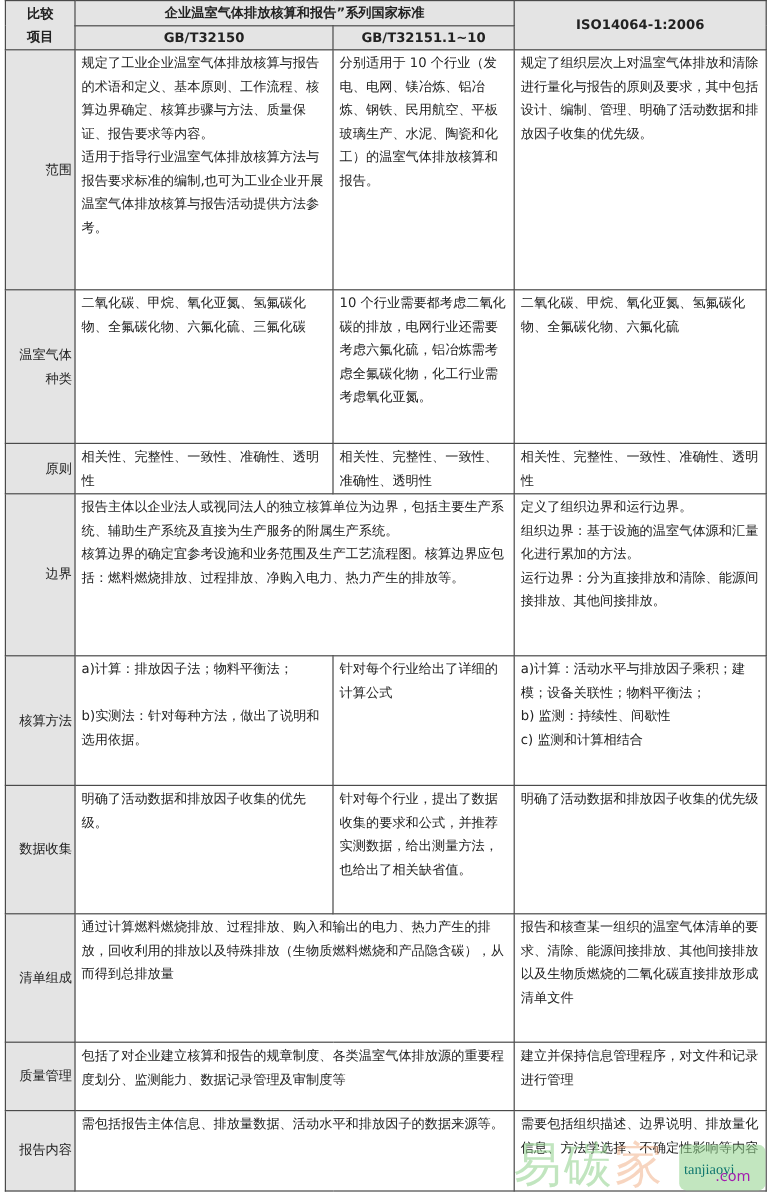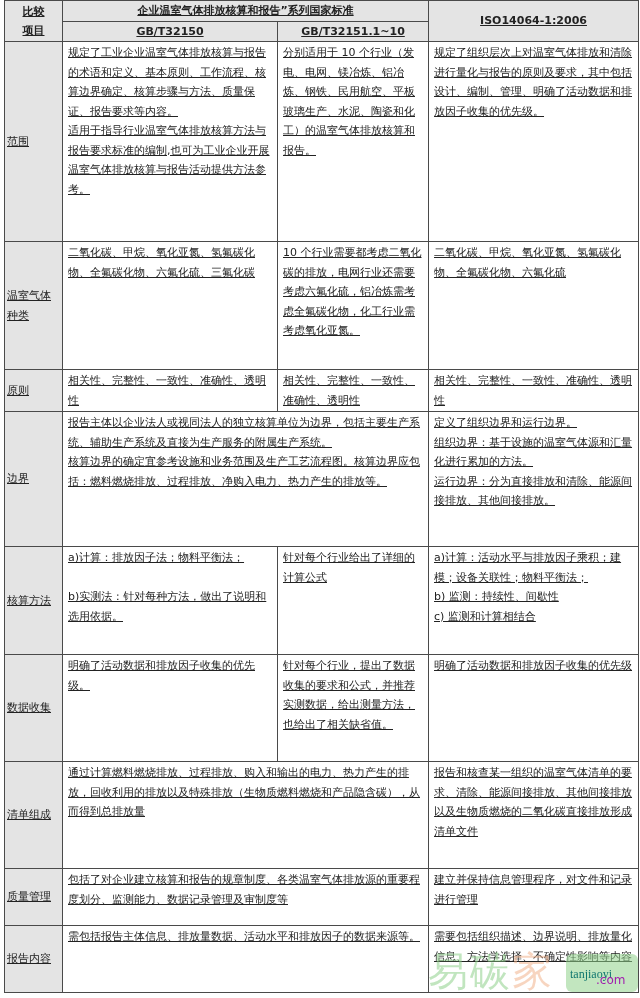--- a/index.html
+++ b/index.html
@@ -1,23 +1,23 @@
 <!DOCTYPE html>
 <html><head>
 <meta charset="utf-8">
 <style>
   html, body { margin: 0; padding: 0; background: #ffffff; }
   body { width: 640px; height: 998px; position: relative; overflow: hidden;
          font-family: "DejaVu Sans", "Liberation Sans", sans-serif; color: #222; }
   table.cmp { position: absolute; left: 4px; top: 0; width: 634px; border-collapse: collapse;
-              table-layout: fixed; font-size: 11px; line-height: 19.5px; text-decoration: underline; }
+              table-layout: fixed; font-size: 11px; line-height: 19.5px; }
   table.cmp td, table.cmp th { border: 1px solid #4a4a4a; vertical-align: top; padding: 1px 5px; }
   table.cmp th { background: #e4e4e4; font-weight: bold; text-align: center; vertical-align: middle;
                  font-size: 11px; padding: 0 4px; }
-  .rowhead { background: #e4e4e4; text-align: left; vertical-align: middle !important; padding: 0 2px !important; }
+  .rowhead { background: #e4e4e4; text-align: right; vertical-align: middle !important; padding: 0 2px !important; }
   .hdr1 { height: 19px; }
   .hdr2 { height: 19px; }
   .cell-text { white-space: pre-line; word-break: break-all; border-radius: 11px; }
   .watermark { position: absolute; left: 428px; top: 946px; width: 212px; height: 52px; pointer-events: none; }
   .wm-cn { position: absolute; left: 0; top: 0; font-size: 40px; line-height: 50px; font-weight: normal;
            letter-spacing: 2px; opacity: 0.55; }
   .wm-c1 { color: #8fd18b; } .wm-c2 { color: #8fd18b; } .wm-c3 { color: #f2b48d; }
   .wm-box { position: absolute; left: 138px; top: 8px; width: 72px; height: 38px; background: #8fd18b;
             opacity: 0.55; border-radius: 6px; }
   .wm-en { position: absolute; left: 142px; top: 8px; font-size: 12px; color: #0f766e; line-height: 16px;

